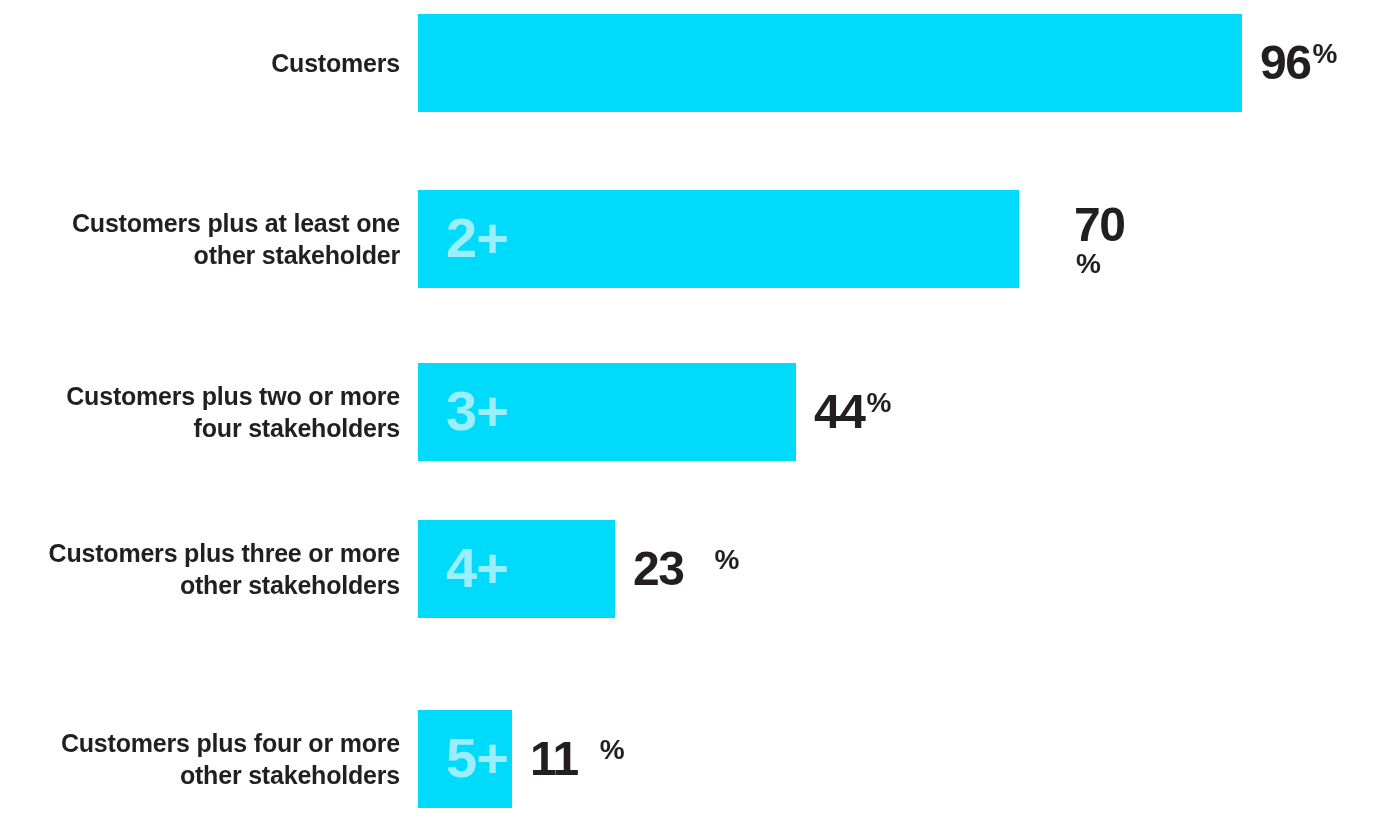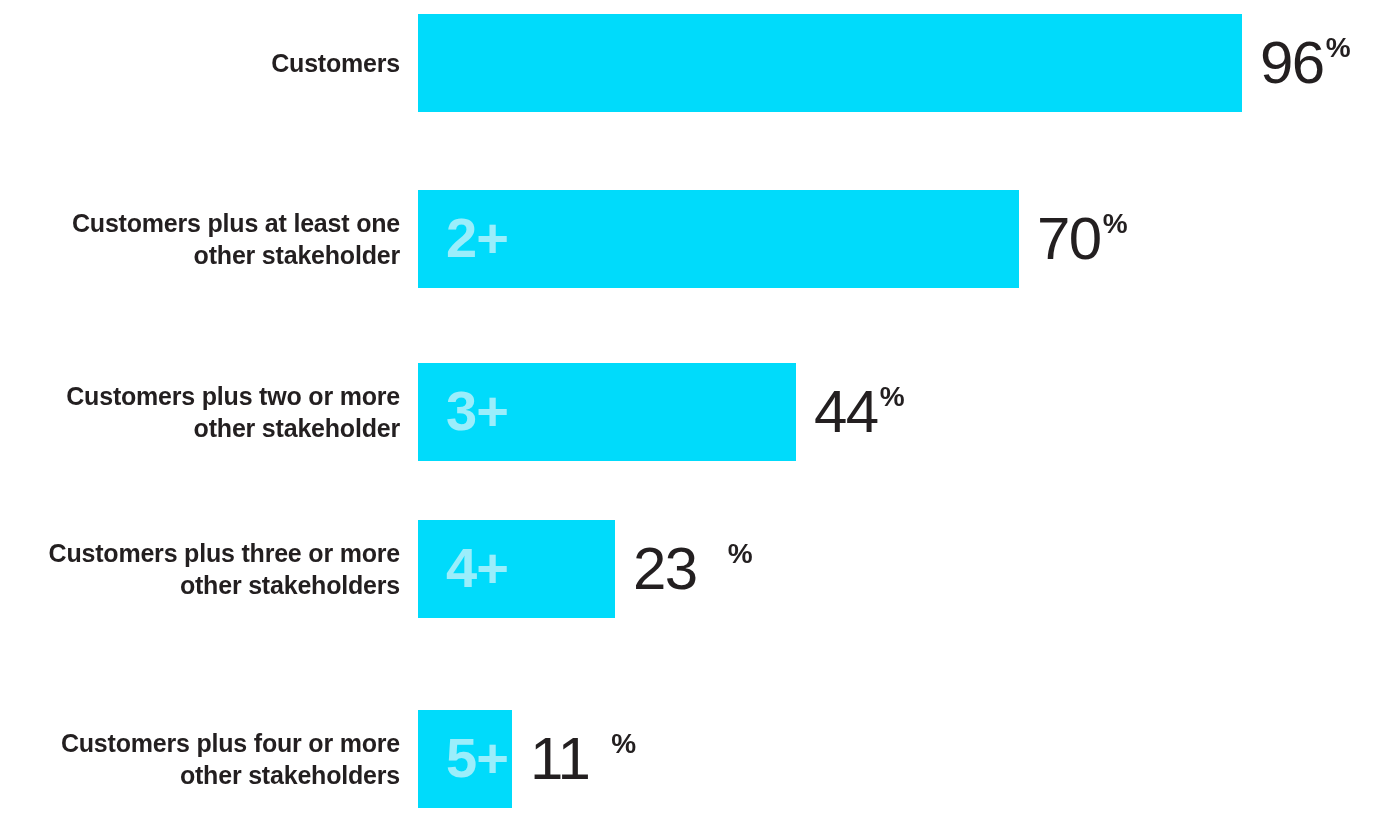--- a/index.html
+++ b/index.html
@@ -83,22 +83,22 @@
     position: absolute;
     top: 50%;
     transform: translateY(-50%);
     white-space: nowrap;
     color: #231f20;
     line-height: 1;
     display: flex;
     align-items: flex-start;
   }
   .value-num {
-    font-size: 60px;
-    font-weight: normal;
+    font-size: 48px;
+    font-weight: bold;
     letter-spacing: -1.5px;
     line-height: 1;
   }
   .value-pct {
     font-size: 28px;
     font-weight: bold;
     line-height: 1;
     margin-left: 2px;
     position: relative;
     top: 1px;
@@ -122,30 +122,30 @@
     </div>
   </div>
 
   <div class="row" style="top:190px;padding-left:20px;">
     <div class="cat-label">Customers plus at least one
 other stakeholder</div>
     <div class="bar-wrap">
       <div class="bar" style="width: 601px;">
         <span class="bar-inner-label">2+</span>
       </div>
-      <div class="value-label" style="left: 619px;">
+      <div class="value-label" style="left: 656px; flex-direction: column;">
         <span class="value-num">70</span>
         <span class="value-pct">%</span>
       </div>
     </div>
   </div>
 
   <div class="row" style="top:363px;">
     <div class="cat-label">Customers plus two or more
-other stakeholder</div>
+four stakeholders</div>
     <div class="bar-wrap">
       <div class="bar" style="width: 378px;">
         <span class="bar-inner-label">3+</span>
       </div>
       <div class="value-label" style="left: 396px;">
         <span class="value-num">44</span>
         <span class="value-pct">%</span>
       </div>
     </div>
   </div>

